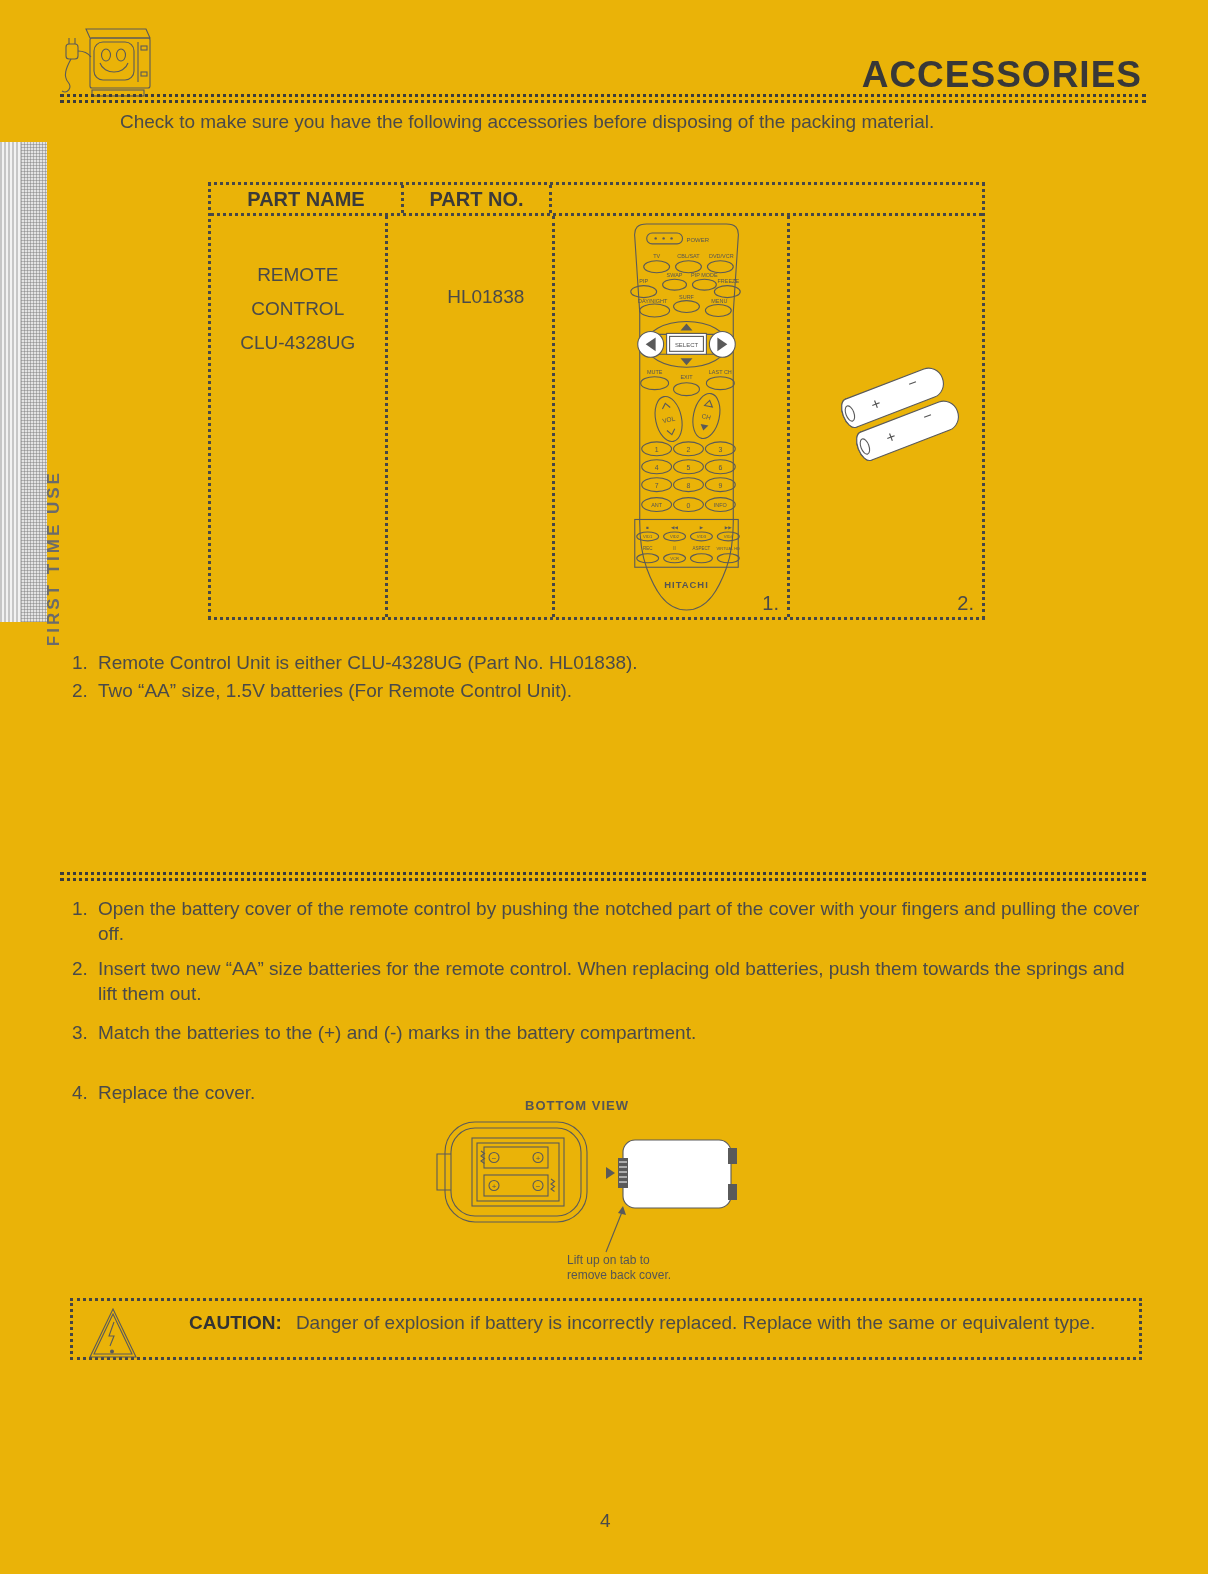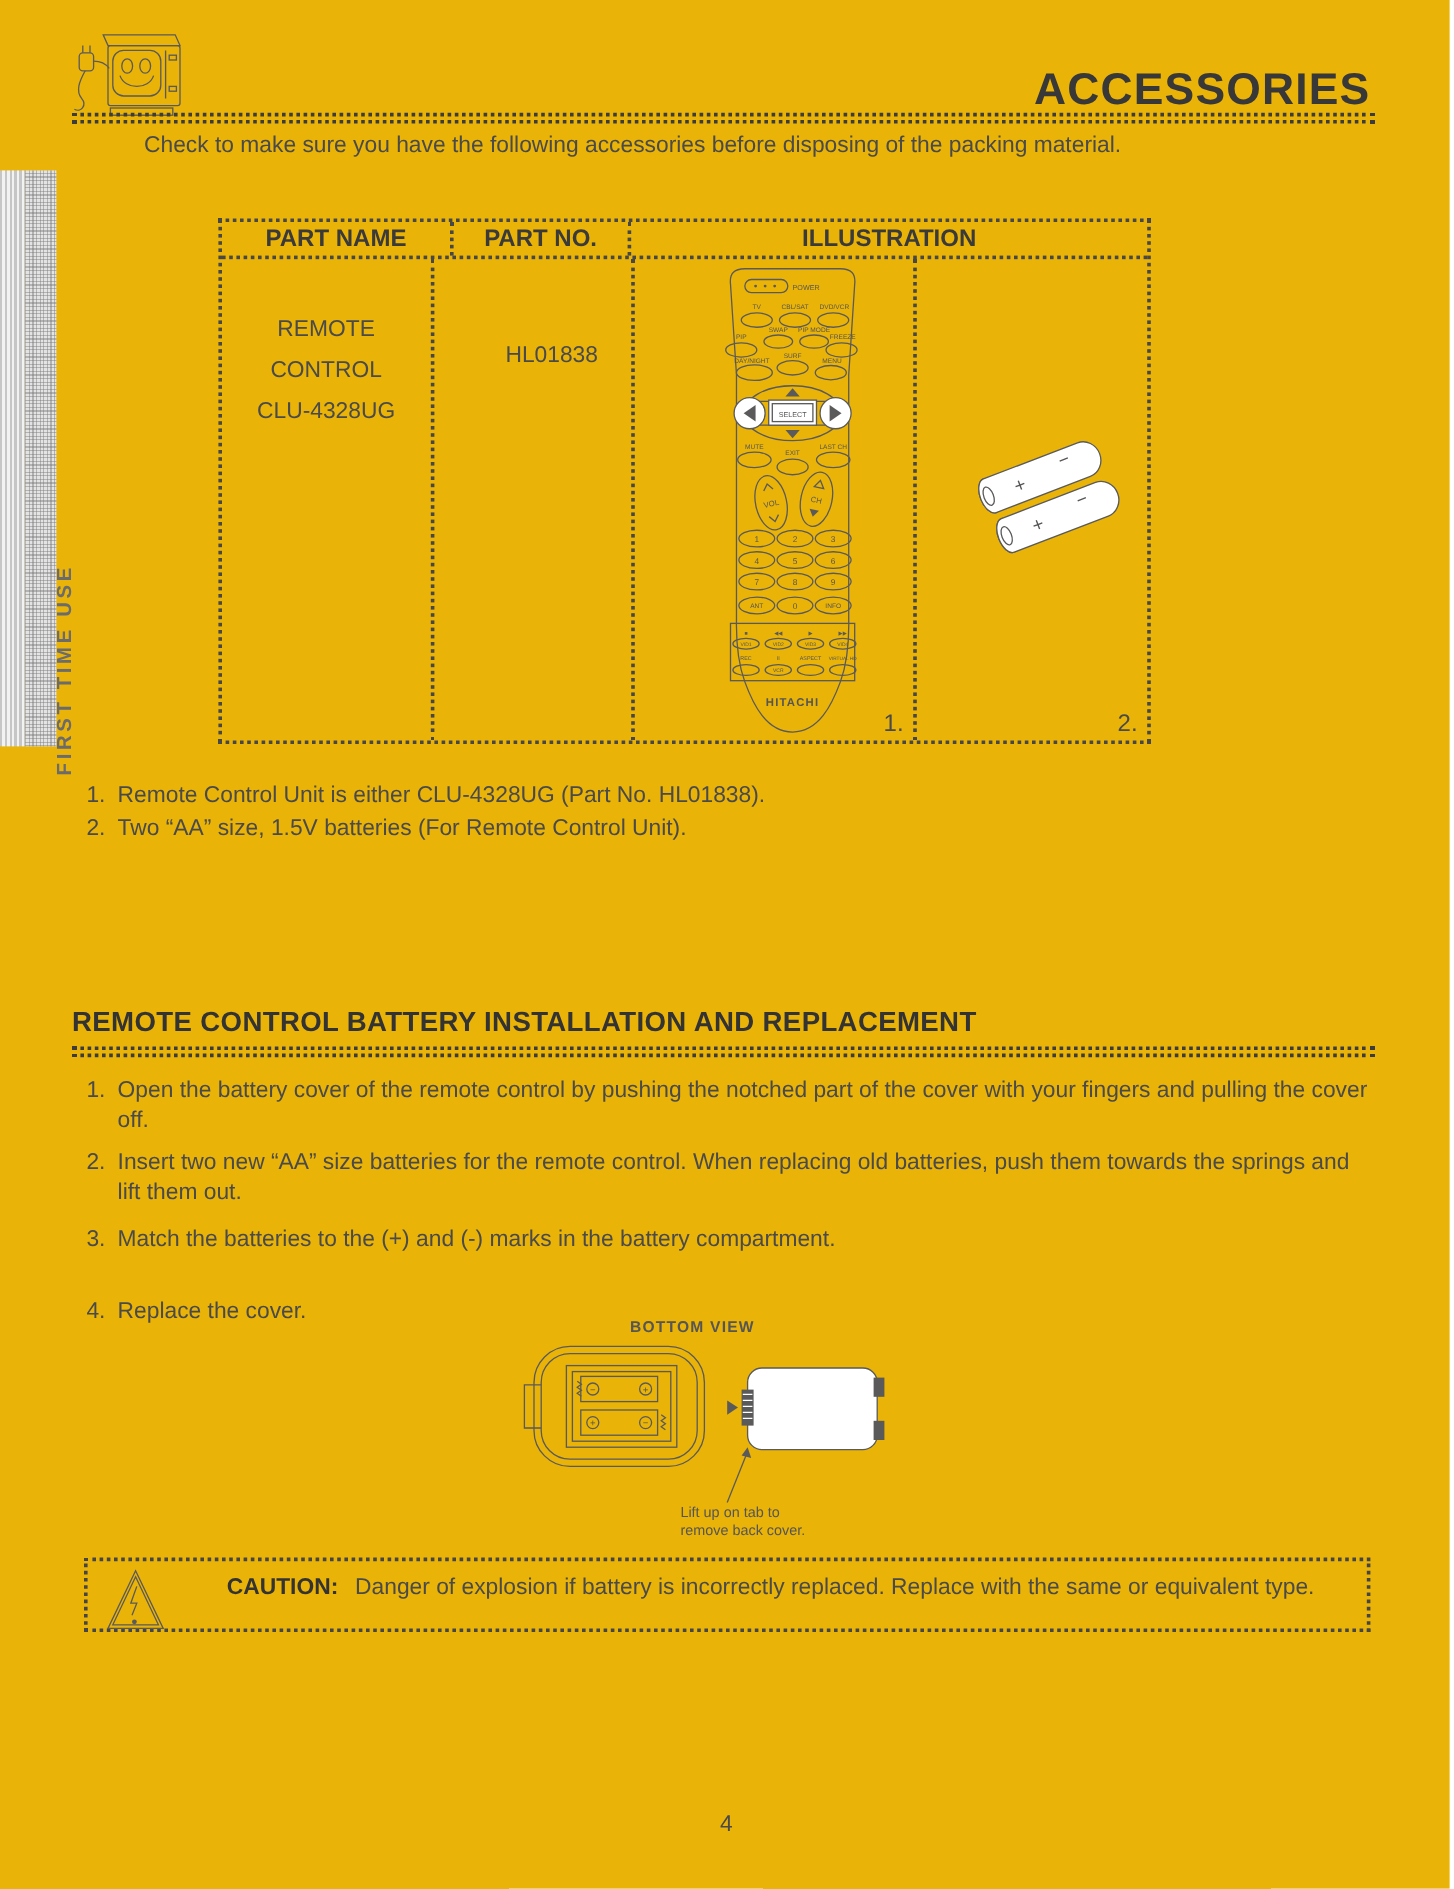--- a/index.html
+++ b/index.html
@@ -20,21 +20,21 @@
      background:repeating-linear-gradient(90deg,#c6c6c6 0 2px,#f2f2f2 2px 4px);}
   .sb-checker{flex:1;height:100%;background-color:#e3e3e3;position:relative;
      background-image:
        repeating-linear-gradient(0deg,rgba(120,120,120,.45) 0 1px,transparent 1px 3px),
        repeating-linear-gradient(90deg,rgba(120,120,120,.45) 0 1px,transparent 1px 3px);}
   .sb-text{position:absolute;top:50%;left:50%;transform:translate(-50%,-50%) ;
      writing-mode:vertical-rl;text-orientation:mixed;rotate:180deg;
      font-size:17px;font-weight:bold;color:#6b6b6b;letter-spacing:3px;white-space:nowrap;}
 
   
-  .tbl{left:182px;top:182px;width:777px;height:438px;border:3px dotted #474747;box-sizing:border-box;}
+  .tbl{left:208px;top:182px;width:777px;height:438px;border:3px dotted #474747;box-sizing:border-box;}
   .tbl-hdr{display:flex;height:31px;border-bottom:3px dotted #474747;box-sizing:border-box;}
   .th{font-size:20px;font-weight:bold;color:#3a3a3a;display:flex;align-items:center;justify-content:center;box-sizing:border-box;}
   .th1{width:193px;border-right:3px dotted #474747;}
   .th2{width:148px;border-right:3px dotted #474747;}
   .th3{flex:1;}
   .tbl-body{display:flex;height:401px;box-sizing:border-box;gap:32px;}
   .td{box-sizing:border-box;position:relative;}
   .td1{width:193px;border-right:3px dotted #474747;text-align:center;font-size:19px;color:#4a4a4a;padding-top:42px;line-height:34px;}
   .td2{width:148px;border-right:3px dotted #474747;text-align:center;font-size:19px;color:#4a4a4a;padding-top:70px;}
   .td3a{width:222px;border-right:3px dotted #474747;}
@@ -96,21 +96,20 @@
     <div class="sb-stripes"></div>
     <div class="sb-checker">
       <div class="sb-text">FIRST TIME USE</div>
     </div>
   </div>
 
   <div class="abs tbl">
     <div class="tbl-hdr">
       <div class="th th1">PART NAME</div>
       <div class="th th2">PART NO.</div>
-      <div class="th th3">ILLUSTRATION</div>
     </div>
     <div class="tbl-body">
       <div class="td td1">
         <div>REMOTE CONTROL</div>
         <div>CLU-4328UG</div>
       </div>
       <div class="td td2">HL01838</div>
       <div class="td td3a">
 
         <svg width="145" height="398" viewBox="0 0 140 400" style="margin:2px auto 0 auto;">
@@ -255,21 +254,20 @@
 
   <div class="abs note" style="left:72px;top:650px;width:1000px;">
     <span class="n">1.</span>
     <span class="t">Remote Control Unit is either CLU-4328UG (Part No. HL01838).</span>
   </div>
   <div class="abs note" style="left:72px;top:678px;width:1000px;">
     <span class="n">2.</span>
     <span class="t">Two “AA” size, 1.5V batteries (For Remote Control Unit).</span>
   </div>
 
-  <div class="abs sec-head" style="left:60px;top:838px;">REMOTE CONTROL BATTERY INSTALLATION AND REPLACEMENT</div>
   <div class="abs dotrule" style="left:60px;top:872px;width:1086px;"></div>
 
   <div class="abs step" style="left:72px;top:896px;width:1072px;">
     <span class="n">1.</span>
     <span class="t">Open the battery cover of the remote control by pushing the notched part of the cover with your fingers and pulling the cover off.</span>
   </div>
   <div class="abs step" style="left:72px;top:956px;width:1072px;">
     <span class="n">2.</span>
     <span class="t">Insert two new “AA” size batteries for the remote control.  When replacing old batteries, push them towards the springs and lift them out.</span>
   </div>

